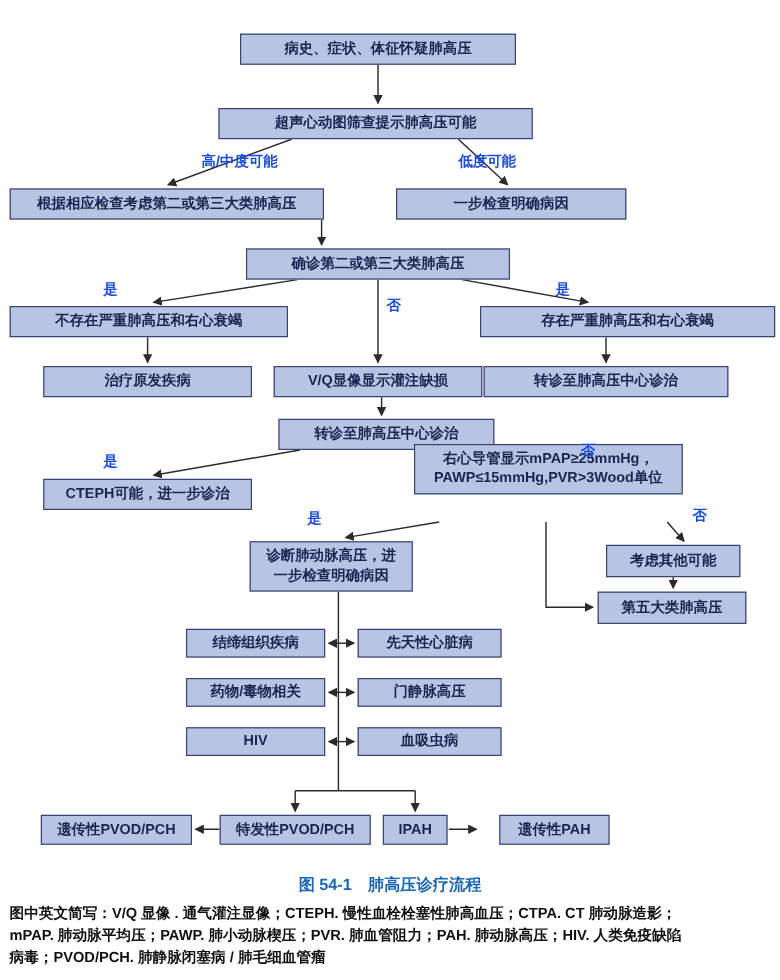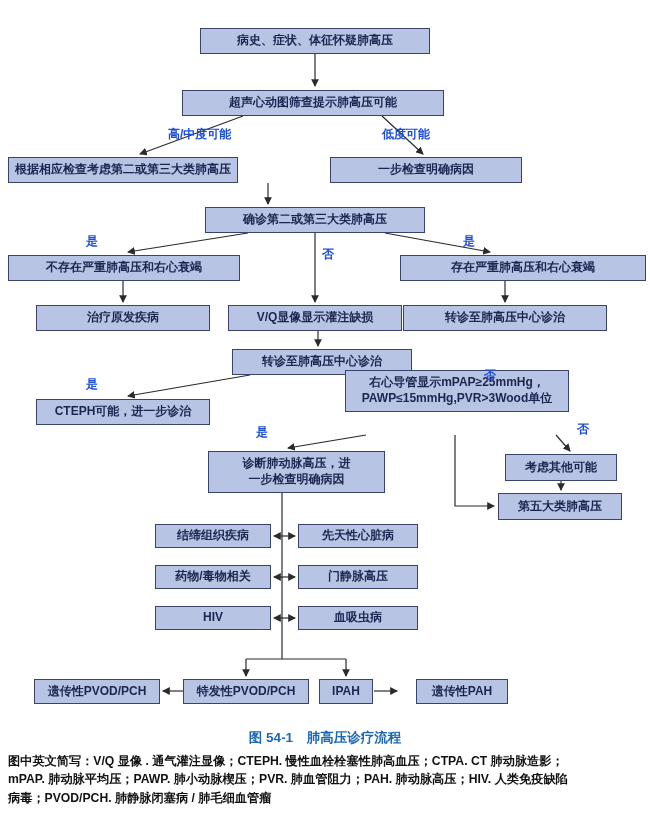--- a/index.html
+++ b/index.html
@@ -83,33 +83,33 @@
     <line x1="282" y1="618" x2="295" y2="618" marker-end="url(#arr)"></line>
     <line x1="246" y1="659" x2="346" y2="659"></line>
     <line x1="246" y1="659" x2="246" y2="676" marker-end="url(#arr)"></line>
     <line x1="346" y1="659" x2="346" y2="676" marker-end="url(#arr)"></line>
     <line x1="183" y1="691" x2="163" y2="691" marker-end="url(#arr)"></line>
     <line x1="374" y1="691" x2="397" y2="691" marker-end="url(#arr)"></line>
   </svg>
 
   <div class="node" style="left:200px;top:28px;width:230px;height:26px">病史、症状、体征怀疑肺高压</div>
   <div class="node" style="left:182px;top:90px;width:262px;height:26px">超声心动图筛查提示肺高压可能</div>
-  <div class="node" style="left:8px;top:157px;width:230px;height:26px">根据相应检查考虑第二或第三大类肺高压</div>
+  <div class="node" style="left:8px;top:157px;width:262px;height:26px">根据相应检查考虑第二或第三大类肺高压</div>
   <div class="node" style="left:330px;top:157px;width:192px;height:26px">一步检查明确病因</div>
   <div class="node" style="left:205px;top:207px;width:220px;height:26px">确诊第二或第三大类肺高压</div>
   <div class="node" style="left:8px;top:255px;width:232px;height:26px">不存在严重肺高压和右心衰竭</div>
   <div class="node" style="left:400px;top:255px;width:246px;height:26px">存在严重肺高压和右心衰竭</div>
   <div class="node" style="left:36px;top:305px;width:174px;height:26px">治疗原发疾病</div>
   <div class="node" style="left:228px;top:305px;width:174px;height:26px">V/Q显像显示灌注缺损</div>
   <div class="node" style="left:403px;top:305px;width:204px;height:26px">转诊至肺高压中心诊治</div>
   <div class="node" style="left:232px;top:349px;width:180px;height:26px">转诊至肺高压中心诊治</div>
   <div class="node" style="left:36px;top:399px;width:174px;height:26px">CTEPH可能，进一步诊治</div>
   <div class="node" style="left:345px;top:370px;width:224px;height:42px">右心导管显示mPAP≥25mmHg，
 PAWP≤15mmHg,PVR&gt;3Wood单位</div>
-  <div class="node" style="left:208px;top:451px;width:177px;height:42px">诊断肺动脉高压，进
+  <div class="node" style="left:208px;top:451px;width:136px;height:42px">诊断肺动脉高压，进
 一步检查明确病因</div>
   <div class="node" style="left:505px;top:454px;width:112px;height:27px">考虑其他可能</div>
   <div class="node" style="left:498px;top:493px;width:124px;height:27px">第五大类肺高压</div>
   <div class="node" style="left:155px;top:524px;width:116px;height:24px">结缔组织疾病</div>
   <div class="node" style="left:298px;top:524px;width:120px;height:24px">先天性心脏病</div>
   <div class="node" style="left:155px;top:565px;width:116px;height:24px">药物/毒物相关</div>
   <div class="node" style="left:298px;top:565px;width:120px;height:24px">门静脉高压</div>
   <div class="node" style="left:155px;top:606px;width:116px;height:24px">HIV</div>
   <div class="node" style="left:298px;top:606px;width:120px;height:24px">血吸虫病</div>
   <div class="node" style="left:34px;top:679px;width:126px;height:25px">遗传性PVOD/PCH</div>

